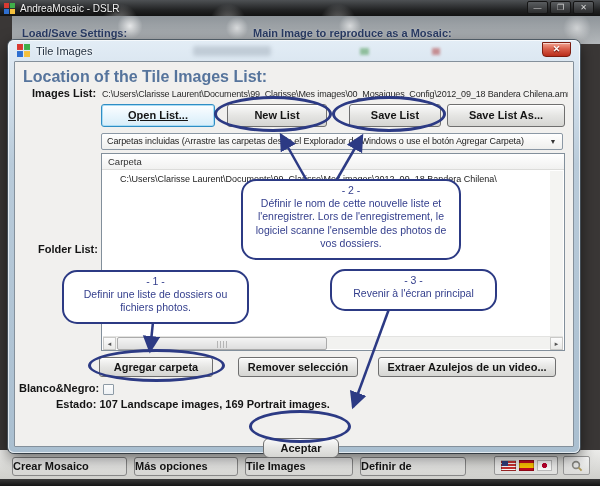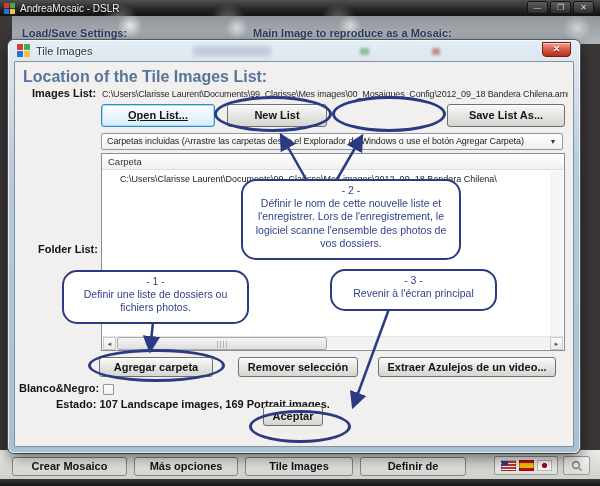--- a/index.html
+++ b/index.html
@@ -31,21 +31,21 @@
     z-index:4;text-align:center; }
   .bg-label { position:absolute; top:11px; font-size:11px; font-weight:bold; color:#20335f;
     opacity:.92; text-shadow:0 0 2px rgba(255,255,255,.5); }
   .bg-label.l1 { left:10px; }
   .bg-label.l2 { left:205px;padding-left:36px; }
 
   .app-footer { position:absolute; left:0; top:450px; width:600px; height:29px;
     background:linear-gradient(#ececea, #cfcfcb); z-index:4; }
   .footbtn { position:absolute; top:7px; height:19px; border:1px solid #898989; border-radius:3px;
     background:linear-gradient(#fbfbfb, #e8e8e6 45%, #d7d7d4); box-shadow:inset 0 1px 0 #fff;
-    font-size:11px; font-weight:bold; color:#151515; text-align:center; line-height:17px; }
+    font-size:11px; font-weight:bold; color:#151515; text-align:left; line-height:17px; }
   .flags-panel { position:absolute; left:494px; top:456px; width:64px; height:19px;
     border:1px solid #9a9a9a; border-radius:2px; background:linear-gradient(#fcfcfc,#e2e2e0);
     display:flex; align-items:center; justify-content:center; gap:3px; z-index:4; }
   .flag { width:15px; height:11px; border:1px solid rgba(0,0,0,.25); }
   .flag-us { background:
       linear-gradient(to right, #31407f 0 45%, transparent 45%),
       repeating-linear-gradient(#c33 0 1.6px, #fff 1.6px 3.2px); }
   .flag-us { background-size:100% 55%, 100% 100%; background-repeat:no-repeat, repeat; background-position:0 0,0 0; }
   .flag-es { background:linear-gradient(#c60b1e 0 27%, #ffc400 27% 73%, #c60b1e 73%); }
   .flag-jp { background:radial-gradient(circle at 50% 50%, #bc002d 0 34%, #fff 36%); }
@@ -178,20 +178,21 @@
       <div class="dlg-close"><span>✕</span></div>
     </div>
 
     <div class="dlg-client">
       <div class="sec-title">Location of the Tile Images List:</div>
       <div class="lbl" style="left:17px; top:25px;">Images List:</div>
       <div class="path-text">C:\Users\Clarisse Laurent\Documents\99_Clarisse\Mes images\00_Mosaiques_Config\2012_09_18 Bandera Chilena.amn</div>
 
       <div class="btn btn-open" style="left:86px; top:42px; width:114px;text-decoration:underline;">Open List...</div>
       <div class="btn" style="left:212px; top:42px; width:100px;">New List</div>
+      <div class="btn" style="left:334px; top:42px; width:92px;">Save List</div>
       <div class="btn" style="left:432px; top:42px; width:118px;">Save List As...</div>
 
       <div class="combo">
         <span>Carpetas incluidas (Arrastre las carpetas desde el Explorador de Windows o use el botón Agregar Carpeta)</span>
         <span class="combo-arrow">▼</span>
       </div>
 
       <div class="listbox">
         <div class="list-header">Carpeta</div>
         <div class="list-row">C:\Users\Clarisse Laurent\Documents\99_Clarisse\Mes images\2012_09_18 Bandera Chilena\</div>
@@ -208,21 +209,21 @@
       <div class="lbl" style="left:23px; top:181px;">Folder List:</div>
 
       <div class="btn btn-small" style="left:84px; top:295px; width:114px;">Agregar carpeta</div>
       <div class="btn btn-small" style="left:223px; top:295px; width:120px;">Remover selección</div>
       <div class="btn btn-small" style="left:363px; top:295px; width:178px;">Extraer Azulejos de un video...</div>
 
       <div class="lbl" style="left:4px; top:320px;">Blanco&amp;Negro:</div>
       <div class="checkbox"></div>
       <div class="lbl" style="left:41px; top:336px;">Estado: 107 Landscape images, 169 Portrait images.</div>
 
-      <div class="btn btn-small" style="left:248px; top:344px; width:60px;">Aceptar</div>
+      <div class="btn btn-small" style="left:248px; top:376px; width:76px;border-radius:6px;">Aceptar</div>
     </div>
   </div>
 
   <div class="ellipse" style="left:214px; top:96px; width:118px; height:36px;"></div>
   <div class="ellipse" style="left:332px; top:96px; width:114px; height:36px;"></div>
   <div class="ellipse" style="left:88px; top:349px; width:137px; height:33px;"></div>
   <div class="ellipse" style="left:249px; top:410px; width:102px; height:33px;"></div>
 
   <svg class="overlay">
     <defs>

